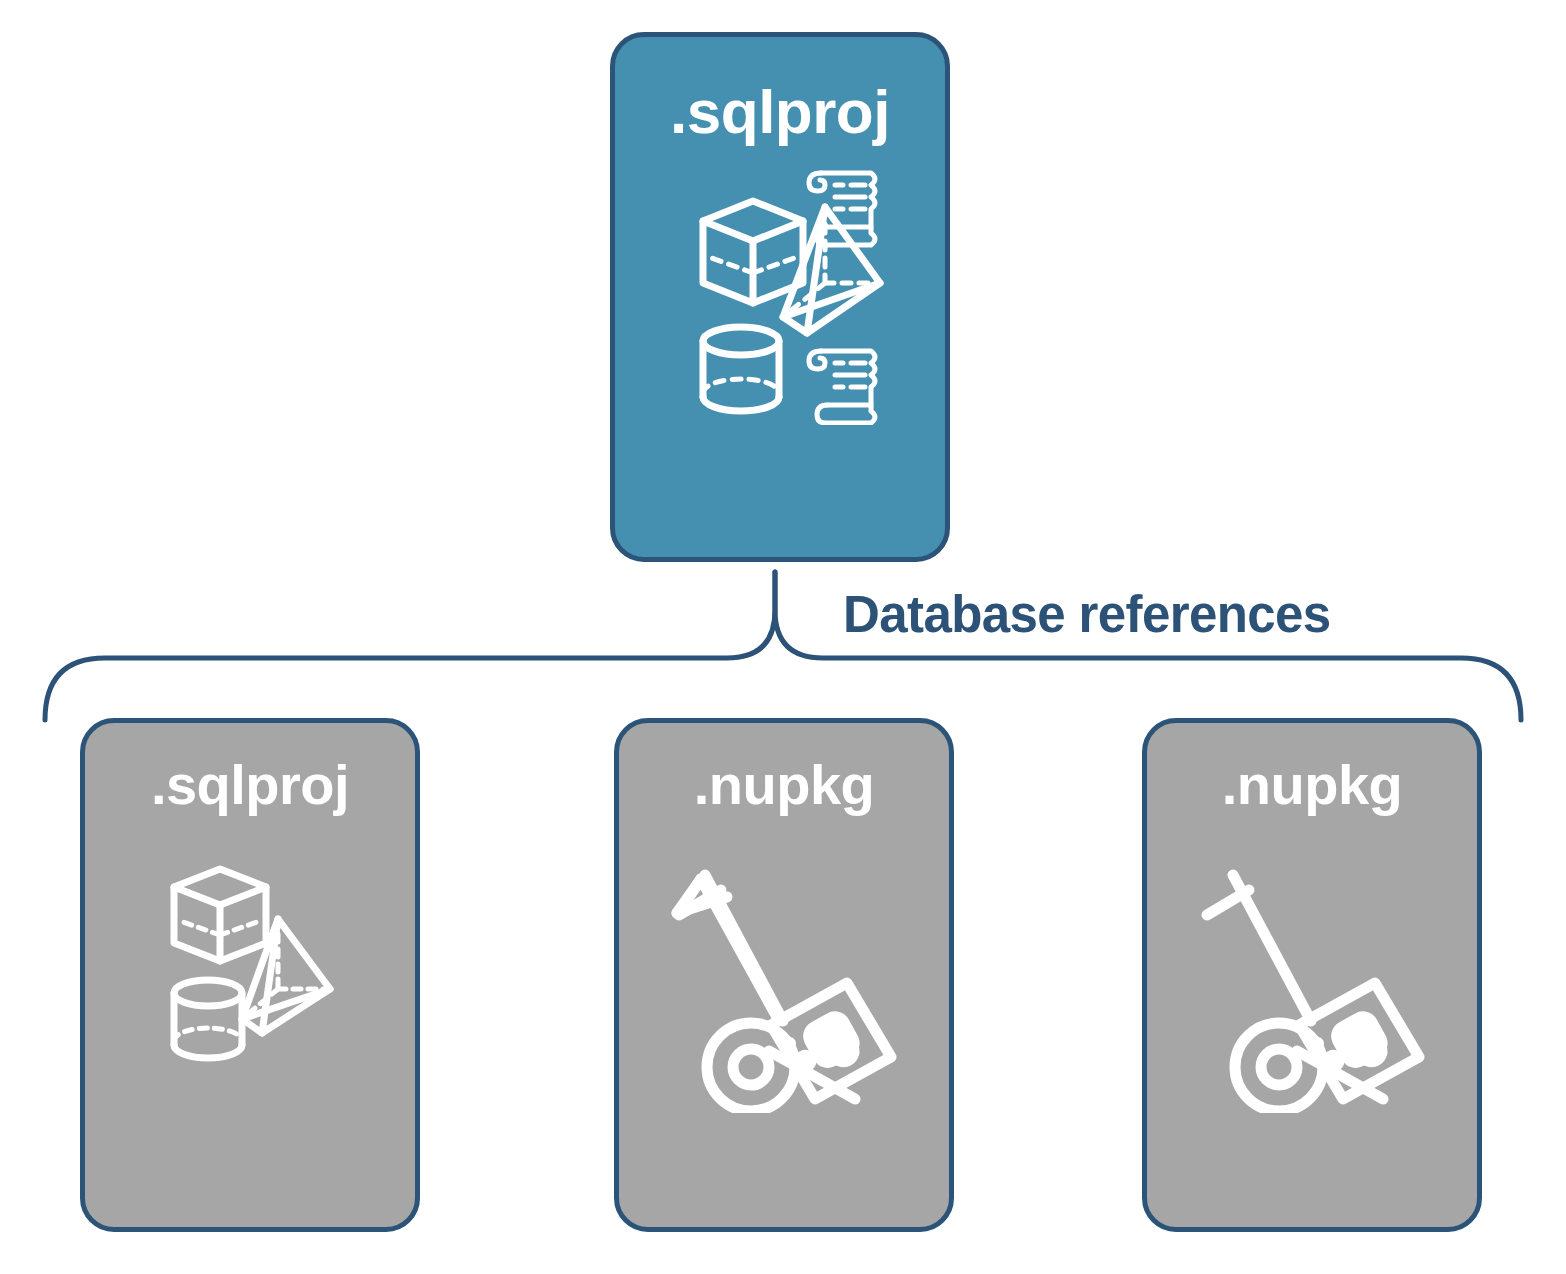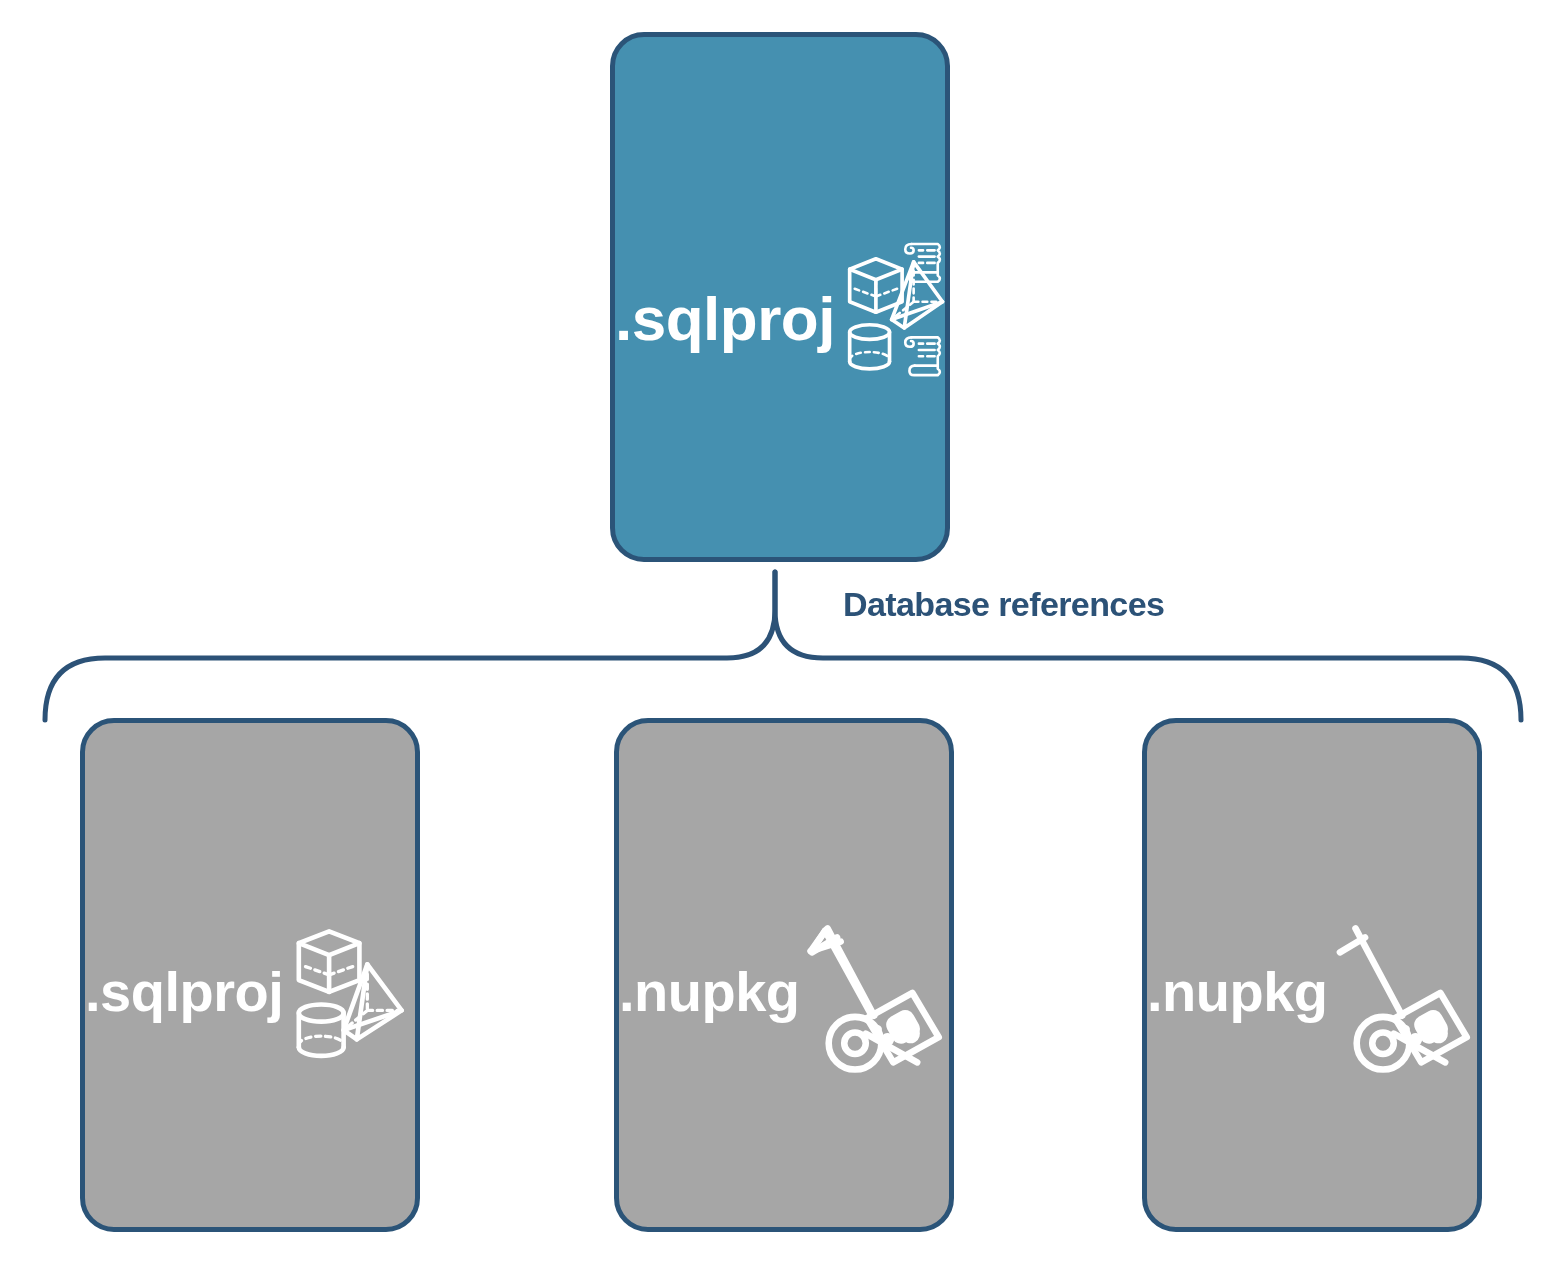--- a/index.html
+++ b/index.html
@@ -19,21 +19,21 @@
     left: 0; top: 0;
     width: 1566px;
     height: 1274px;
   }
   .node {
     position: absolute;
     box-sizing: border-box;
     border: 5px solid #2b5478;
     border-radius: 34px;
     display: flex;
-    flex-direction: row;
+    flex-direction: column;
     align-items: center;
   }
   .node-title {
     color: #ffffff;
     font-weight: bold;
     letter-spacing: -0.5px;
     line-height: 1;
     user-select: none;
   }
   .node-icon {
@@ -82,21 +82,21 @@
     width: 1566px;
     height: 200px;
     pointer-events: none;
   }
 
   
   #connector-label {
     position: absolute;
     left: 843px;
     top: 585px;
-    font-size: 34px;
+    font-size: 51px;
     font-weight: bold;
     color: #2c5277;
     letter-spacing: -0.6px;
     white-space: nowrap;
     user-select: none;
   }
 </style>
 </head>
 <body>
 

